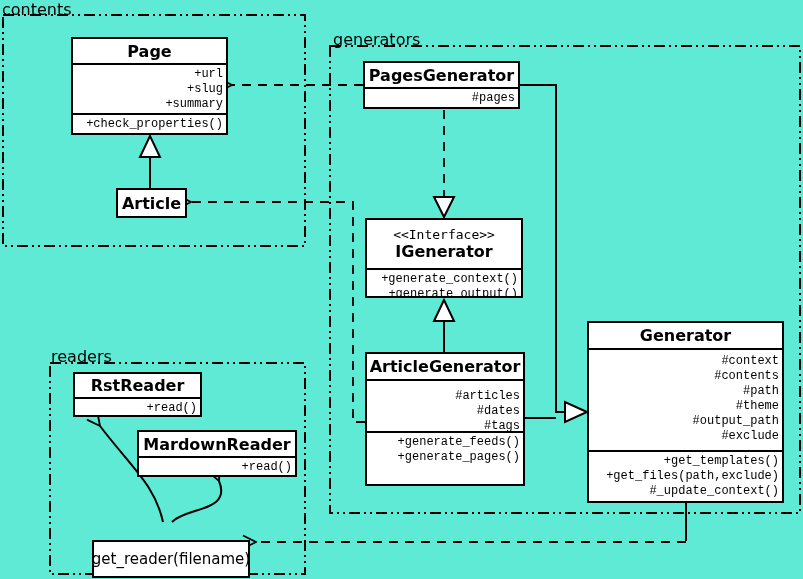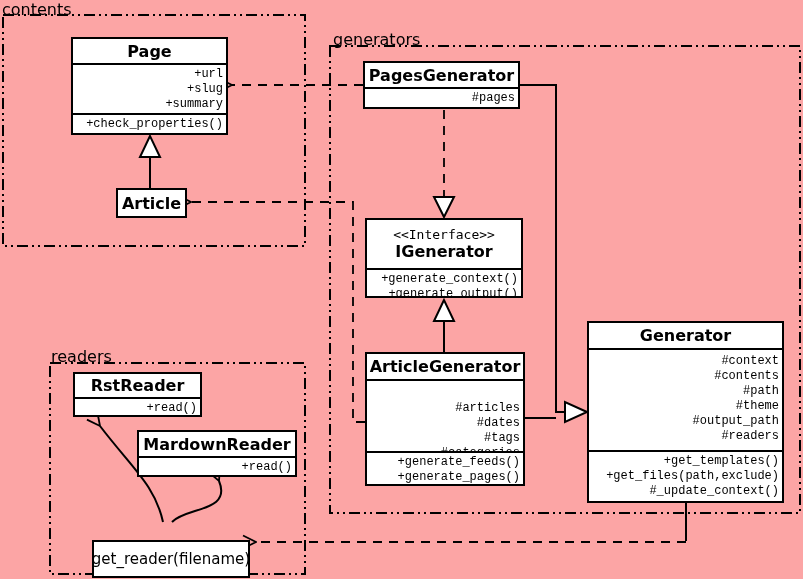--- a/index.html
+++ b/index.html
@@ -1,16 +1,16 @@
 <!DOCTYPE html>
 <html><head>
 <meta charset="utf-8">
 <style>
   html,body{margin:0;padding:0;background:#fff;}
-  .stage{position:relative;width:803px;height:579px;background:#fca5a5;overflow:hidden;
+  .stage{position:relative;width:803px;height:579px;background:#5eead4;overflow:hidden;
          font-family:"DejaVu Sans",sans-serif;color:#000;}
   .edges{position:absolute;left:0;top:0;}
   .pkg-label{position:absolute;font:16px "DejaVu Sans",sans-serif;color:#000;white-space:nowrap;}
   .cls{position:absolute;background:#fff;border:2px solid #000;box-sizing:border-box;
        display:flex;flex-direction:column;}
   .cls-title{flex:0 0 auto;box-sizing:border-box;border-bottom:2px solid #000;
        font-weight:bold;font-size:16px;text-align:center;
        display:flex;align-items:center;justify-content:center;overflow:hidden;}
   .cls-title.only{border-bottom:none;flex:1 1 auto;}
   .cls-sec{flex:0 0 auto;box-sizing:border-box;border-bottom:2px solid #000;
@@ -108,41 +108,41 @@
       <div class="iface-name">IGenerator</div>
     </div>
     <div class="cls-sec last">
       <div>+generate_context()</div>
       <div>+generate_output()</div>
     </div>
   </div>
 
   <div class="cls" style="left:365px;top:352px;width:160px;height:134px">
     <div class="cls-title" style="height:27px">ArticleGenerator</div>
-    <div class="cls-sec" style="height:72px;padding-top:20px">
+    <div class="cls-sec" style="height:52px;padding-top:8px">
       <div>#articles</div>
       <div>#dates</div>
       <div>#tags</div>
       <div>#categories</div>
     </div>
     <div class="cls-sec last">
       <div>+generate_feeds()</div>
       <div>+generate_pages()</div>
     </div>
   </div>
 
   <div class="cls" style="left:587px;top:321px;width:197px;height:182px">
     <div class="cls-title" style="height:27px">Generator</div>
     <div class="cls-sec" style="height:102px;padding-top:4px">
       <div>#context</div>
       <div>#contents</div>
       <div>#path</div>
       <div>#theme</div>
       <div>#output_path</div>
-      <div>#readers</div>
+      <div>#exclude</div>
     </div>
     <div class="cls-sec last">
       <div>+get_templates()</div>
       <div>+get_files(path,exclude)</div>
       <div>#_update_context()</div>
     </div>
   </div>
 
   <div class="cls" style="left:73px;top:372px;width:129px;height:45px">
     <div class="cls-title" style="height:25px">RstReader</div>

